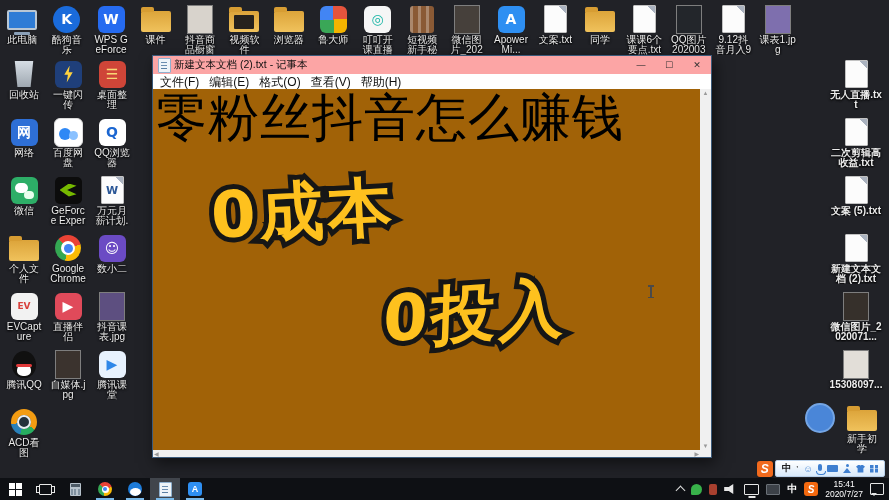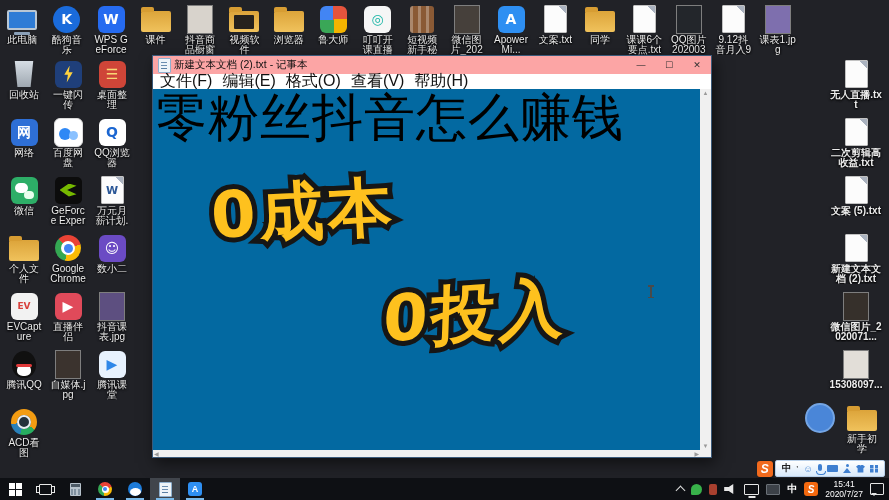--- a/index.html
+++ b/index.html
@@ -60,23 +60,23 @@
       box-shadow:inset 0 0 0 2px #e8eef2;}
   .k-avatar{width:26px;height:26px;border-radius:50%;background:#4a86d8;border:2px solid #74a5e4;}
 
   
   #notepad{position:absolute;left:152px;top:55px;width:558px;height:401px;background:#fff;
       border:1px solid #3b5a7a;box-shadow:3px 5px 14px rgba(0,0,0,.55);display:flex;flex-direction:column;z-index:3;}
   .titlebar{height:18px;display:flex;align-items:center;background:#fca5a5;flex:none;}
   .title-txt{font-size:10.5px;color:#111;margin-left:3px;}
   .controls{margin-left:auto;display:flex;height:100%;}
   .ctrl{width:28px;display:flex;align-items:center;justify-content:center;font-size:9px;color:#333;}
-  .menubar{height:15px;display:flex;align-items:center;font-size:16px;color:#111;padding-left:2px;flex:none;}
+  .menubar{height:15px;display:flex;align-items:flex-start;font-size:12px;color:#111;padding-left:2px;flex:none;}
   .menu-item{padding:0 5px;}
-  .np-content{position:relative;flex:1;background:#0369a1;overflow:hidden;}
+  .np-content{position:relative;flex:1;background:#a16207;overflow:hidden;}
   .vscroll{position:absolute;right:0;top:0;bottom:7px;width:11px;background:#f0f0f0;
       display:flex;flex-direction:column;justify-content:space-between;align-items:center;z-index:4;}
   .hscroll{position:absolute;left:0;right:11px;bottom:0;height:7px;background:#f0f0f0;z-index:4;
       display:flex;justify-content:space-between;align-items:center;}
   .sarrow{font-size:6px;color:#9a9a9a;line-height:1;padding:1px;}
   .corner{position:absolute;right:0;bottom:0;width:11px;height:7px;background:#f0f0f0;z-index:4;}
 
   .np-heading{position:absolute;left:3px;top:0;font-family:"DejaVu Serif","Liberation Serif",serif;
       font-size:51px;line-height:58px;color:#000;white-space:nowrap;letter-spacing:1px;}
   .sticker{position:absolute;white-space:nowrap;font-family:"DejaVu Sans",sans-serif;font-weight:bold;

